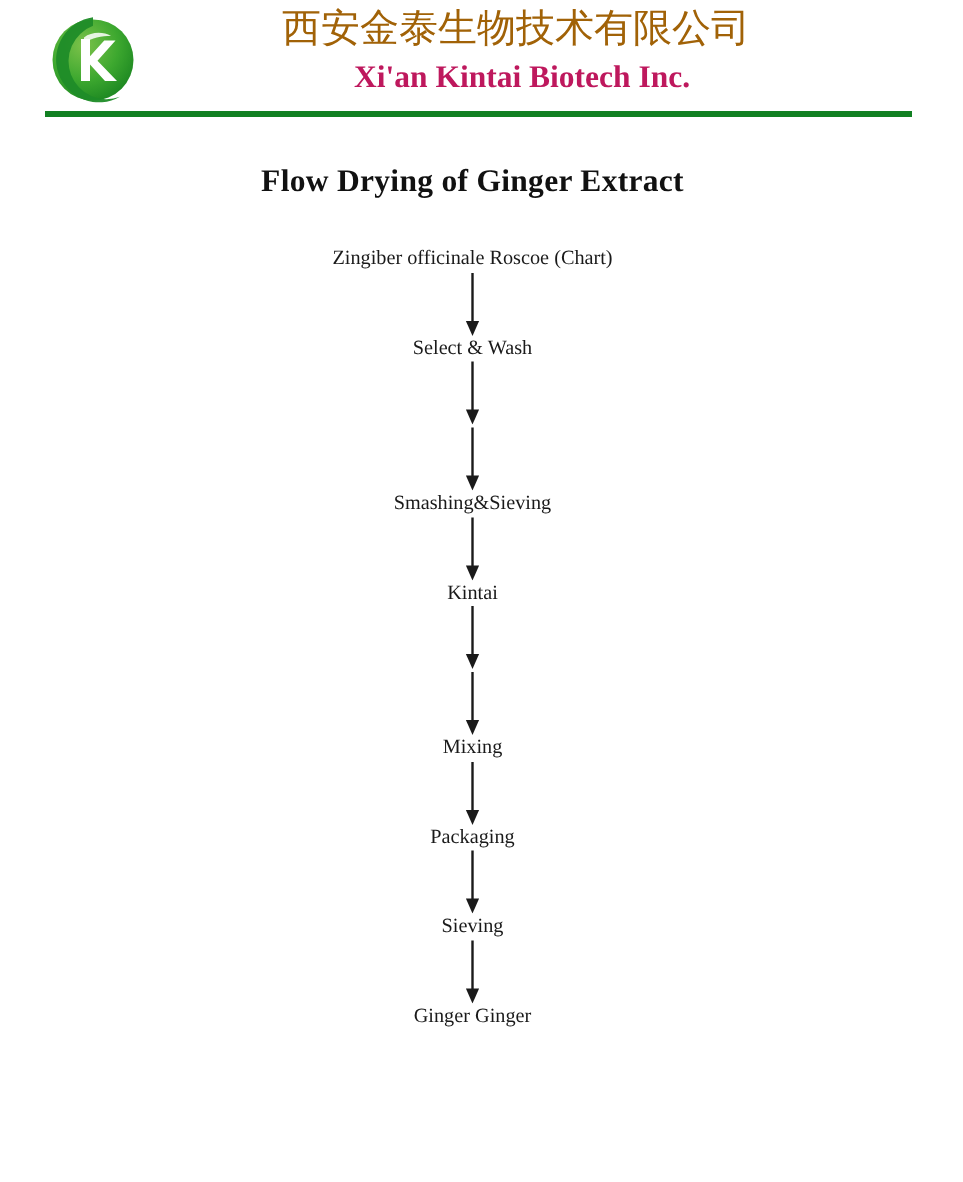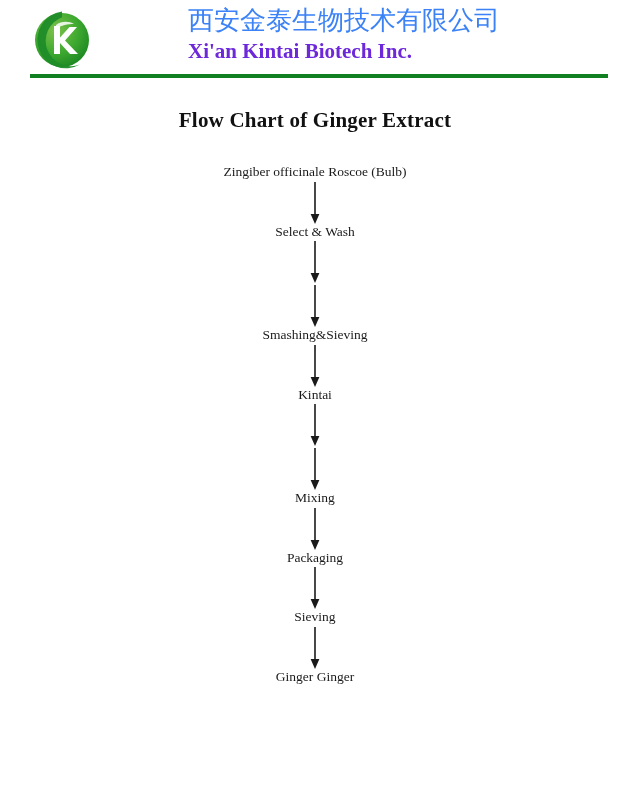--- a/index.html
+++ b/index.html
@@ -55,35 +55,36 @@
     color: #151515;
     line-height: 1.25;
     margin-top: 3px;
   }
   #company-names {
     position: absolute;
     left: 188px; top: 4px;
     width: 430px;
   }
   #company-cn {
-    font-family: Liberation Sans, sans-serif;
+    font-family: Liberation Mono, monospace;
     font-size: 26px;
     font-weight: normal;
-    color: #3b82f6;
+    color: #a16207;
     line-height: 1.25;
     white-space: nowrap;
   }
   #company-en {
     font-family: "Liberation Serif", "DejaVu Serif", serif;
     font-weight: bold;
     font-size: 21px;
-    color: #6d28d9;
+    color: #be185d;
     line-height: 1.2;
     margin-top: 2px;
     white-space: nowrap;
+    margin-left: 48px;
   }
   #header-rule {
     position: absolute;
     left: 30px; top: 74px;
     width: 578px;
     height: 4px;
     background: #118022;
   }
 
   
@@ -149,24 +150,24 @@
   </div>
 
   <div id="company-names">
     <div id="company-cn">西安金泰生物技术有限公司</div>
     <div id="company-en">Xi'an Kintai Biotech Inc.</div>
   </div>
 
   <div id="header-rule"></div>
 </div>
 
-<div id="chart-title">Flow Chart of Ginger Extract</div>
+<div id="chart-title">Flow Drying of Ginger Extract</div>
 
 <div id="flow">
-    <div class="flow-step">Zingiber officinale Roscoe (Bulb)</div>
+    <div class="flow-step">Zingiber officinale Roscoe (Chart)</div>
     <div class="flow-arrow" style="height: 44px;">
       <svg width="18" height="44" viewBox="0 0 18 44">
         <line x1="9" y1="2" x2="9" y2="35" stroke="#1a1a1a" stroke-width="1.6"></line>
         <polygon points="9,44 4.6,34 13.4,34" fill="#1a1a1a"></polygon>
       </svg>
     </div>
     <div class="flow-step">Select &amp; Wash</div>
     <div class="flow-arrow" style="height: 44px;">
       <svg width="18" height="44" viewBox="0 0 18 44">
         <line x1="9" y1="2" x2="9" y2="35" stroke="#1a1a1a" stroke-width="1.6"></line>

